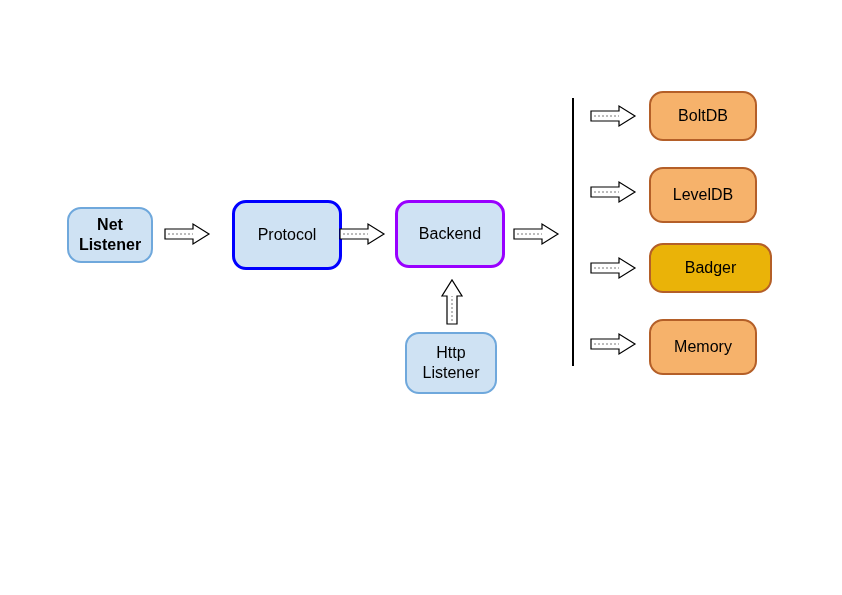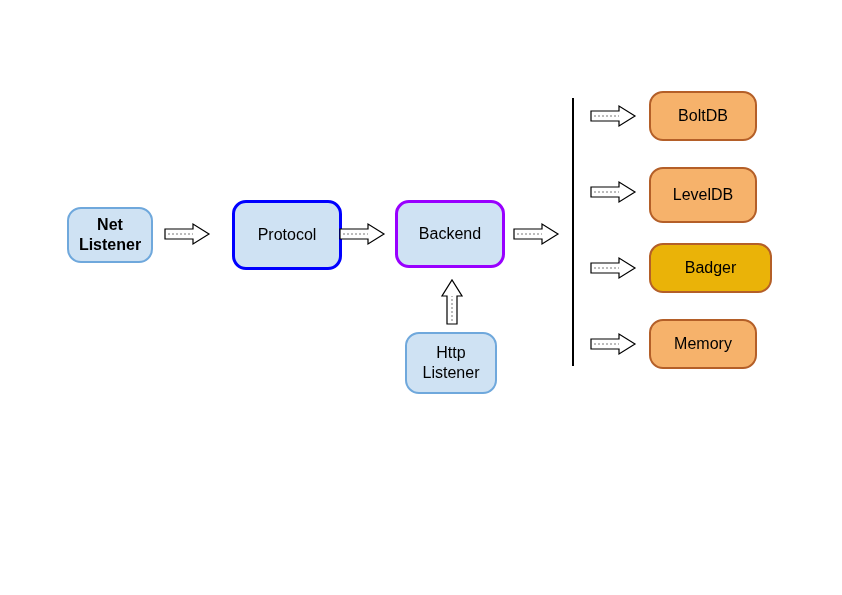--- a/index.html
+++ b/index.html
@@ -34,21 +34,21 @@
 </head>
 <body>
 
 <div class="node" style="left: 67px; top: 207px; width: 86px; height: 56px; background: rgb(207, 226, 243); border: 2px solid rgb(111, 168, 220); font-weight: bold;">Net<br>Listener</div>
 <div class="node" style="left: 232px; top: 200px; width: 110px; height: 70px; background: rgb(207, 226, 243); border: 3px solid rgb(0, 0, 255);">Protocol</div>
 <div class="node" style="left: 395px; top: 200px; width: 110px; height: 68px; background: rgb(207, 226, 243); border: 3px solid rgb(153, 0, 255);">Backend</div>
 <div class="node" style="left: 405px; top: 332px; width: 92px; height: 62px; background: rgb(207, 226, 243); border: 2px solid rgb(111, 168, 220);">Http<br>Listener</div>
 <div class="node" style="left: 649px; top: 91px; width: 108px; height: 50px; background: rgb(246, 178, 107); border: 2px solid rgb(180, 95, 40);">BoltDB</div>
 <div class="node" style="left: 649px; top: 167px; width: 108px; height: 56px; background: rgb(246, 178, 107); border: 2px solid rgb(180, 95, 40);">LevelDB</div>
 <div class="node" style="left: 649px; top: 243px; width: 123px; height: 50px; background: #eab308; border: 2px solid rgb(180, 95, 40);">Badger</div>
-<div class="node" style="left: 649px; top: 319px; width: 108px; height: 50px; background: rgb(246, 178, 107); border: 2px solid rgb(180, 95, 40);">Memory</div>
+<div class="node" style="left: 649px; top: 319px; width: 108px; height: 56px; background: rgb(246, 178, 107); border: 2px solid rgb(180, 95, 40);">Memory</div>
 
 <div class="vline" style="left: 572px; top: 98px; height: 268px;"></div>
 
 <svg class="arrow-svg" width="48" height="24" viewBox="0 0 48 24" style="left: 163px; top: 222px;">
     <path d="M2 7 L30 7 L30 2 L46 12 L30 22 L30 17 L2 17 Z" fill="#ffffff" stroke="#000000" stroke-width="1.2"></path>
     <line x1="5" y1="12" x2="30" y2="12" stroke="#555" stroke-width="0.8" stroke-dasharray="2 2"></line>
   </svg>
 <svg class="arrow-svg" width="48" height="24" viewBox="0 0 48 24" style="left: 338px; top: 222px;">
     <path d="M2 7 L30 7 L30 2 L46 12 L30 22 L30 17 L2 17 Z" fill="#ffffff" stroke="#000000" stroke-width="1.2"></path>
     <line x1="5" y1="12" x2="30" y2="12" stroke="#555" stroke-width="0.8" stroke-dasharray="2 2"></line>

